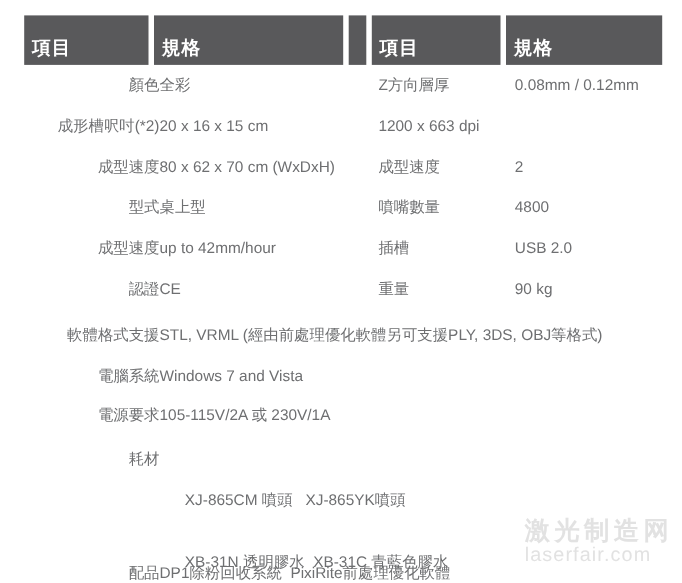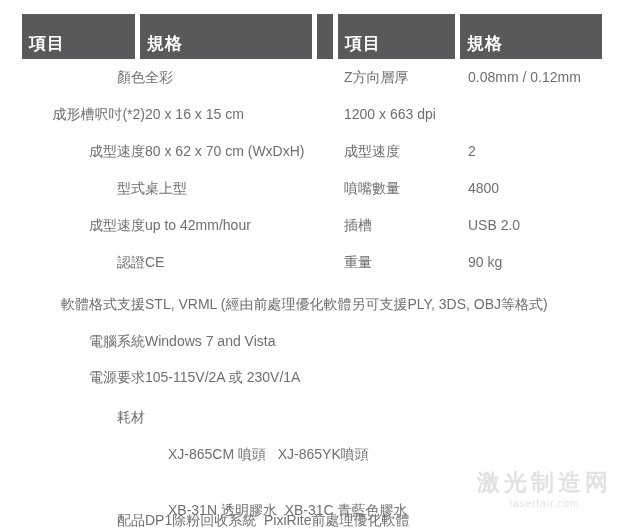--- a/index.html
+++ b/index.html
@@ -53,32 +53,32 @@
   .tbl-right { left: 344px; }
   .tbl-bottom { left: 30px; }
   .tbl-left, .tbl-right, .tbl-bottom { position: absolute; top: 0; }
   .multiline .line { line-height: 20px; margin-left: 23px; }
 
   
   .watermark {
     position: absolute;
     top: 469px;
     right: 8px;
-    text-align: center;
+    text-align: left;
     color: var(--watermark, #e2e2e2);
     pointer-events: none;
   }
   .watermark .wm-cn {
     font-size: 23px;
     font-weight: bold;
     letter-spacing: 4px;
     line-height: 26px;
   }
   .watermark .wm-en {
-    font-size: 10px;
+    font-size: 18px;
     letter-spacing: 1px;
     line-height: 18px;
   }
 </style>
 </head>
 <body>
 
 <div class="page">
 
   <div class="hdr hdr-left-item">

